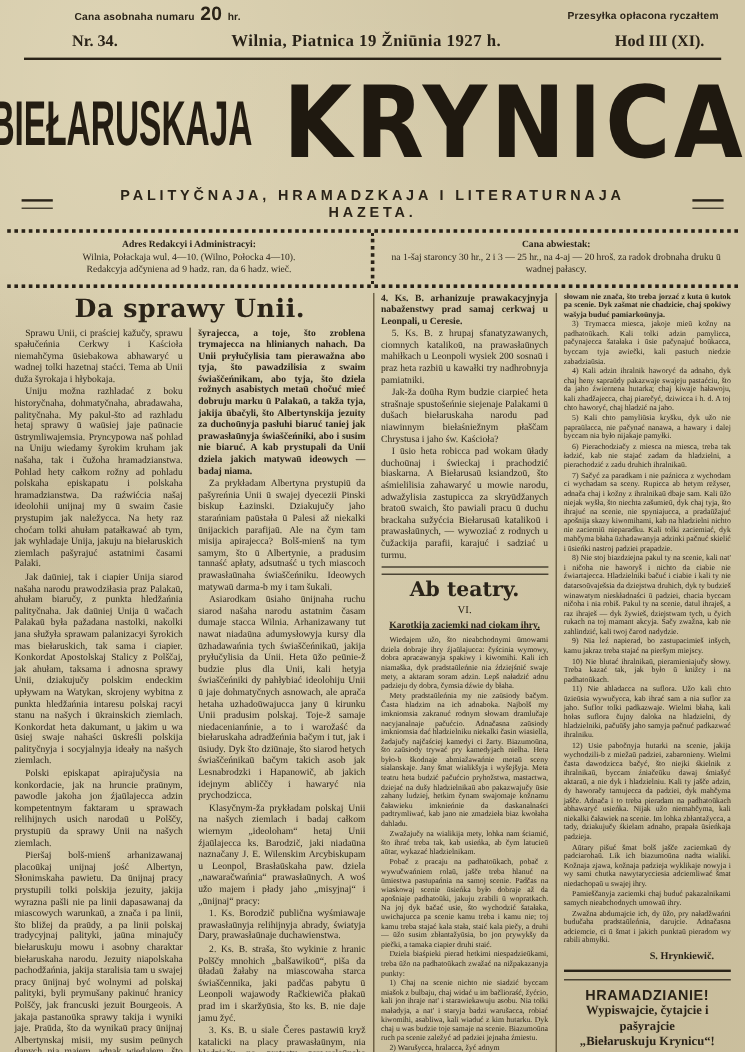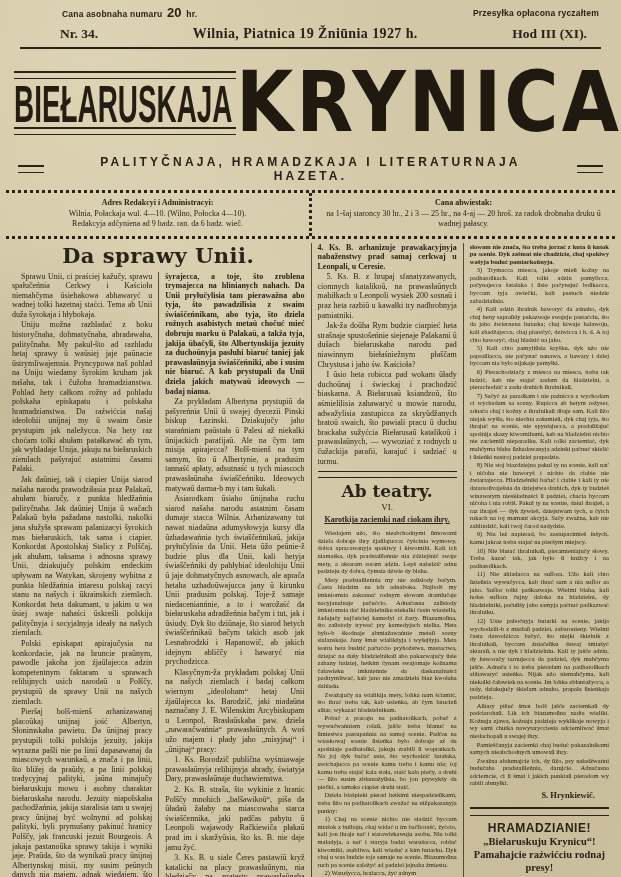--- a/index.html
+++ b/index.html
@@ -11,29 +11,29 @@
       radial-gradient(ellipse at 50% 45%, rgba(255,252,235,0.12), transparent 60%),
       radial-gradient(ellipse at 3% 45%, rgba(100,80,40,0.14), transparent 25%),
       #d2c7a6;
     color:#2a2318;
     font-family:"Liberation Serif", serif;
     -webkit-font-smoothing:antialiased;
   }
   
   .topline{display:flex;justify-content:space-between;padding:8px 22px 0 62px;
     font:bold 8.5px/10px "Liberation Sans", sans-serif;letter-spacing:.2px;}
-  .topline .num{font-size:13px;margin:0 2px;}
+  .topline .num{font-size:16px;margin:0 2px;}
   .issueline{display:flex;align-items:baseline;justify-content:space-between;
     margin:7px 20px 0 20px;padding:0 14px 5px 40px;
     border-bottom:2px solid #2a2318;}
   .issue-no,.edition{font:bold 13.5px/15px "Liberation Serif", serif;}
   .dateline{font:bold 14px/16px "Liberation Serif", serif;letter-spacing:.4px;}
   
   .masthead{display:flex;align-items:center;padding:6px 10px 2px 14px;height:96px;}
-  .mast-left{width:222px;display:flex;flex-direction:column;justify-content:center;gap:7px;flex:none;}
+  .mast-left{width:222px;display:flex;flex-direction:row;justify-content:center;gap:7px;flex:none;}
   .dbl-rule{height:5px;border-top:2px solid #2a2318;border-bottom:1.5px solid #2a2318;}
   .mast-word1{font:bold 34px/34px "Liberation Sans", sans-serif;letter-spacing:0px;
     transform:scale(.82,1.55);transform-origin:left center;white-space:nowrap;color:#241d12;}
   .mast-word2{flex:1;text-align:center;font:bold 74px/74px "DejaVu Sans", sans-serif;
     letter-spacing:3px;transform:scaleY(1.12);transform-origin:center 60%;
     white-space:nowrap;color:#1f1910;}
   .subtitleline{display:flex;align-items:center;justify-content:center;gap:20px;margin:2px 18px 0;}
   .subtitle-deco{width:26px;height:5px;border-top:2px solid #2a2318;border-bottom:1.5px solid #2a2318;flex:none;}
   .mast-subtitle{font:bold 12px/14px "Liberation Sans", sans-serif;letter-spacing:3.2px;text-align:center;}
   
@@ -168,18 +168,19 @@
         <p>11) Nie ahladacca na suflora. Užo kali chto ūzieūsia wywučycca, kab ihrać sam a nia suflor za jaho. Suflor tolki padkazwaje. Wielmi błaha, kali hołas suflora čujny daloka na hladzielni, dy hladzielniki, pačuūšy jaho samyja pačnuć padkazwać ihralniku.</p>
         <p>12) Usie pabočnyja hutarki na scenie, jakija wychodzili-b z miežaū padziei, zabaronieny. Wielmi časta dawodzicca bačyć, što niejki śkielnik z ihralnikaū, byccam źniačeūku dawaj śmiašyć aktaraū, a nie dyk i hladzielniu. Kali ty jašče adzin, dy haworačy tarnujecca da padziei, dyk mahčyma jašče. Adnača i to treba pieradam na padhatoūkach abhawaryć usieńka. Nijak užo niemahčyma, kali niekalki čaławiek na scenie. Im lohka zbłantažycca, a tady, dziakujučy śkielam adnaho, prapała ūsieńkaja padzieja.</p>
         <p>Aūtary pišuć šmat bolš jašče zaciemkaū dy padciarohaū. Lik ich biazumoūna nadta wialiki. Kožnaja zjawa, kožnaja padzieja wyklikaje nowyja i wy sami chutka nawytarycciesia adciemliwać šmat niedachopaū u swajej ihry.</p>
         <p>Pamieščanyja zaciemki chaj buduć pakazalnikami samych nieabchodnych umowaū ihry.</p>
         <p>Zwažna abdumajcie ich, dy ūžo, pry naładžwańni budučaha pradstaūleńnia, darujcie. Adnačasna adciemcie, ci ū šmat i jakich punktaū pieradom wy rabili abmyłki.</p>
       </div>
     <div class="signature">S. Hrynkiewič.</div>
     <div class="announce-rule"></div>
     <div>
       <div class="announce-head">HRAMADZIANIE!</div>
+      <div class="announce-line">Wypiswajcie, čytajcie i pašyrajcie</div>
       <div class="announce-line">„Biełaruskuju Krynicu“!</div>
       <div class="announce-line">Pamahajcie raźwićciu rodnaj presy!</div>
     </div>
   </div>
 
 </div>
 
 </body></html>

